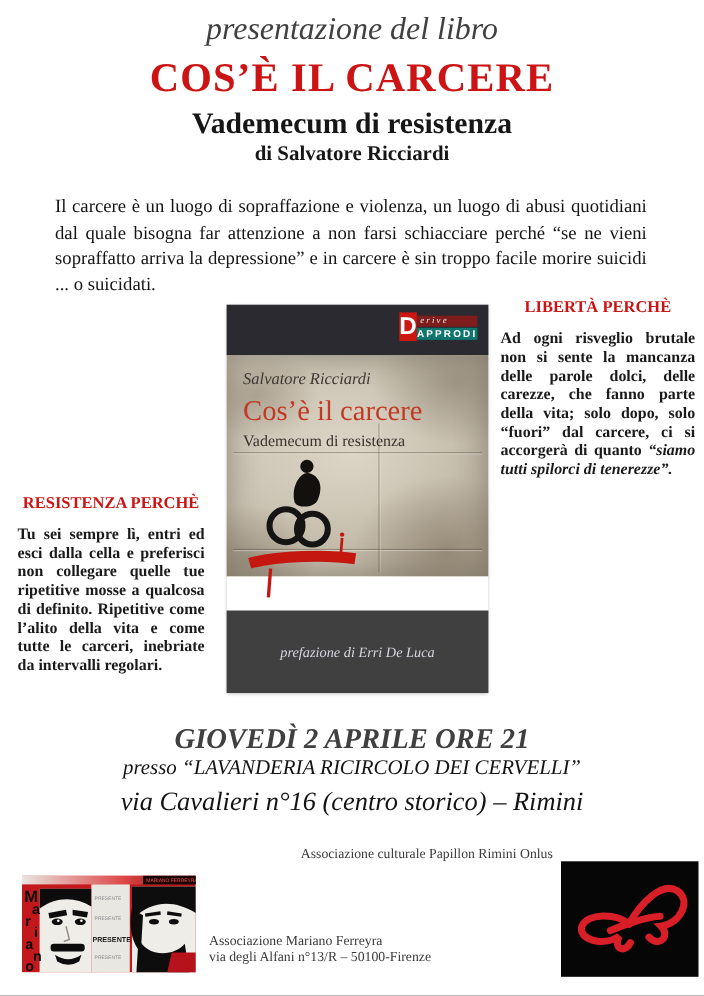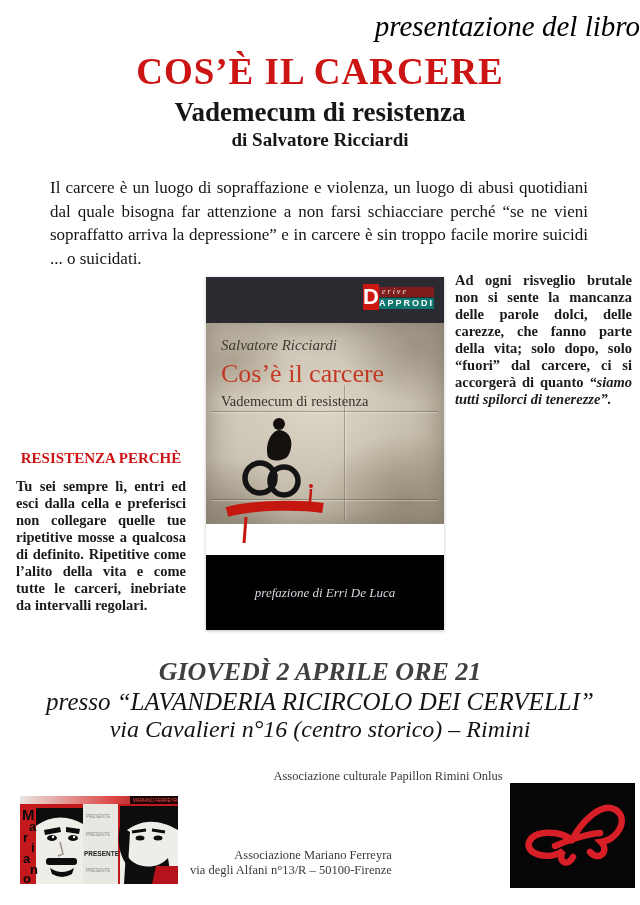--- a/index.html
+++ b/index.html
@@ -4,21 +4,21 @@
 <style>
   html,body{margin:0;padding:0;background:#888;}
   #page{
     position:relative;width:640px;height:905px;background:#ffffff;
     margin:0 auto;overflow:hidden;
     font-family:"Liberation Serif", serif;color:#111;
   }
   .abs{position:absolute;}
   .center{text-align:center;width:100%;}
   
-  .kicker{top:10px;font-style:italic;font-size:29px;color:#000000;text-align:right;}
+  .kicker{top:10px;font-style:italic;font-size:29px;color:#404040;}
   .main-title{top:50px;font-size:37px;font-weight:bold;color:#cc1414;letter-spacing:1px;}
   .sub-title{top:97px;font-size:27px;font-weight:bold;color:#161616;}
   .author-line{top:129px;font-size:19px;font-weight:bold;color:#161616;}
   
   .intro{top:176px;left:50px;width:538px;font-size:17px;line-height:23.5px;
          text-align:justify;color:#151515;}
   
   .col-heading{font-size:15px;font-weight:bold;color:#cc1414;text-align:center;margin:0 0 11px 0;}
   .col-body{font-size:14.5px;font-weight:bold;line-height:17px;text-align:justify;color:#1a1a1a;margin:0;}
   .left-col{left:16px;top:450px;width:170px;}
@@ -39,39 +39,39 @@
     box-shadow:inset 0 0 28px rgba(60,50,35,.45);
   }
   .panel-line-h{position:absolute;left:6px;right:6px;height:1px;background:rgba(92,80,60,.45);
                 box-shadow:0 1px 1px rgba(255,255,255,.4);}
   .panel-line-v{position:absolute;top:62px;bottom:4px;width:1px;background:rgba(92,80,60,.4);
                 box-shadow:1px 0 1px rgba(255,255,255,.35);}
   .cover-author{position:absolute;left:15px;top:14px;font-style:italic;font-size:15px;color:#3d3833;}
   .cover-title{position:absolute;left:15px;top:36px;font-size:26px;color:#c23a24;}
   .cover-subtitle{position:absolute;left:15px;top:70px;font-size:14.5px;color:#37322d;}
   .cover-art{position:absolute;left:16px;top:92px;}
-  .cover-bottom{position:relative;height:75px;background:#000000;flex:0 0 auto;margin-top:31px;}
+  .cover-bottom{position:relative;height:75px;background:#404040;flex:0 0 auto;margin-top:31px;}
   .cover-preface{position:absolute;top:30px;width:100%;text-align:center;
                  font-style:italic;font-size:13px;color:#d9d7e2;}
   
   .pub-logo{position:absolute;right:10px;top:7px;width:71px;height:27px;display:flex;}
   .pub-d{width:26px;height:26px;background:#cc1712;color:#fff;font-weight:bold;font-size:22px;
          font-family:"Liberation Sans",sans-serif;display:flex;align-items:center;justify-content:center;}
   .pub-right{flex:1;display:flex;flex-direction:column;justify-content:flex-start;padding-top:3px;}
   .pub-erive{background:#7f1d1d;color:#e8e8e8;font-style:italic;font-size:8px;line-height:10px;
              height:10px;padding-left:3px;letter-spacing:2px;font-family:"Liberation Serif",serif;}
   .pub-approdi{background:#0f766e;color:#fff;font-size:9px;font-weight:bold;line-height:11px;height:11px;
                letter-spacing:2px;text-align:center;margin-top:1px;font-family:"Liberation Sans",sans-serif;}
   
   .event1{top:657px;font-size:26px;font-weight:bold;font-style:italic;color:#404040;}
-  .event2{top:688px;font-size:25px;font-style:italic;color:#141414;}
+  .event2{top:688px;font-size:19px;font-style:italic;color:#141414;}
   .event3{top:716px;font-size:24px;font-style:italic;color:#141414;}
   
   .papillon{top:769px;left:258px;width:260px;text-align:center;font-size:12.5px;line-height:14.5px;color:#3a3a3a;}
-  .ferreyra{top:848px;left:190px;text-align:right;font-size:12.5px;line-height:14.5px;color:#3a3a3a;}
+  .ferreyra{top:848px;left:190px;text-align:left;font-size:12.5px;line-height:14.5px;color:#3a3a3a;}
   .mariano-box{left:20px;top:796px;width:158px;height:88px;}
   .butterfly-box{left:510px;top:783px;width:125px;height:105px;background:#060606;}
 </style>
 </head>
 <body>
 
 <div id="page">
 
   <div class="abs center kicker">presentazione del libro</div>
   <div class="abs center main-title">COS’È IL CARCERE</div>
@@ -79,20 +79,21 @@
   <div class="abs center author-line">di Salvatore Ricciardi</div>
 
   <div class="abs intro">Il carcere è un luogo di sopraffazione e violenza, un luogo di abusi quotidiani dal quale bisogna far attenzione a non farsi schiacciare perché “se ne vieni sopraffatto arriva la depressione” e in carcere è sin troppo facile morire suicidi ... o suicidati.</div>
 
   <div class="abs left-col">
     <div class="col-heading">RESISTENZA PERCHÈ</div>
     <p class="col-body">Tu sei sempre lì, entri ed esci dalla cella e preferisci non collegare quelle tue ripetitive mosse a qualcosa di definito. Ripetitive come l’alito della vita e come tutte le carceri, inebriate da intervalli regolari.</p>
   </div>
 
   <div class="abs right-col">
+    <div class="col-heading">LIBERTÀ PERCHÈ</div>
     <p class="col-body"><span>Ad ogni risveglio brutale non si sente la mancanza delle parole dolci, delle carezze, che fanno parte della vita; solo dopo, solo “fuori” dal carcere, ci si accorgerà di quanto </span><span class="emph">“siamo tutti spilorci di tenerezze”.</span></p>
   </div>
 
   <div class="abs cover">
     <div class="cover-top">
       <div class="pub-logo">
         <div class="pub-d">D</div>
         <div class="pub-right">
           <div class="pub-erive">erive</div>
           <div class="pub-approdi">APPRODI</div>

